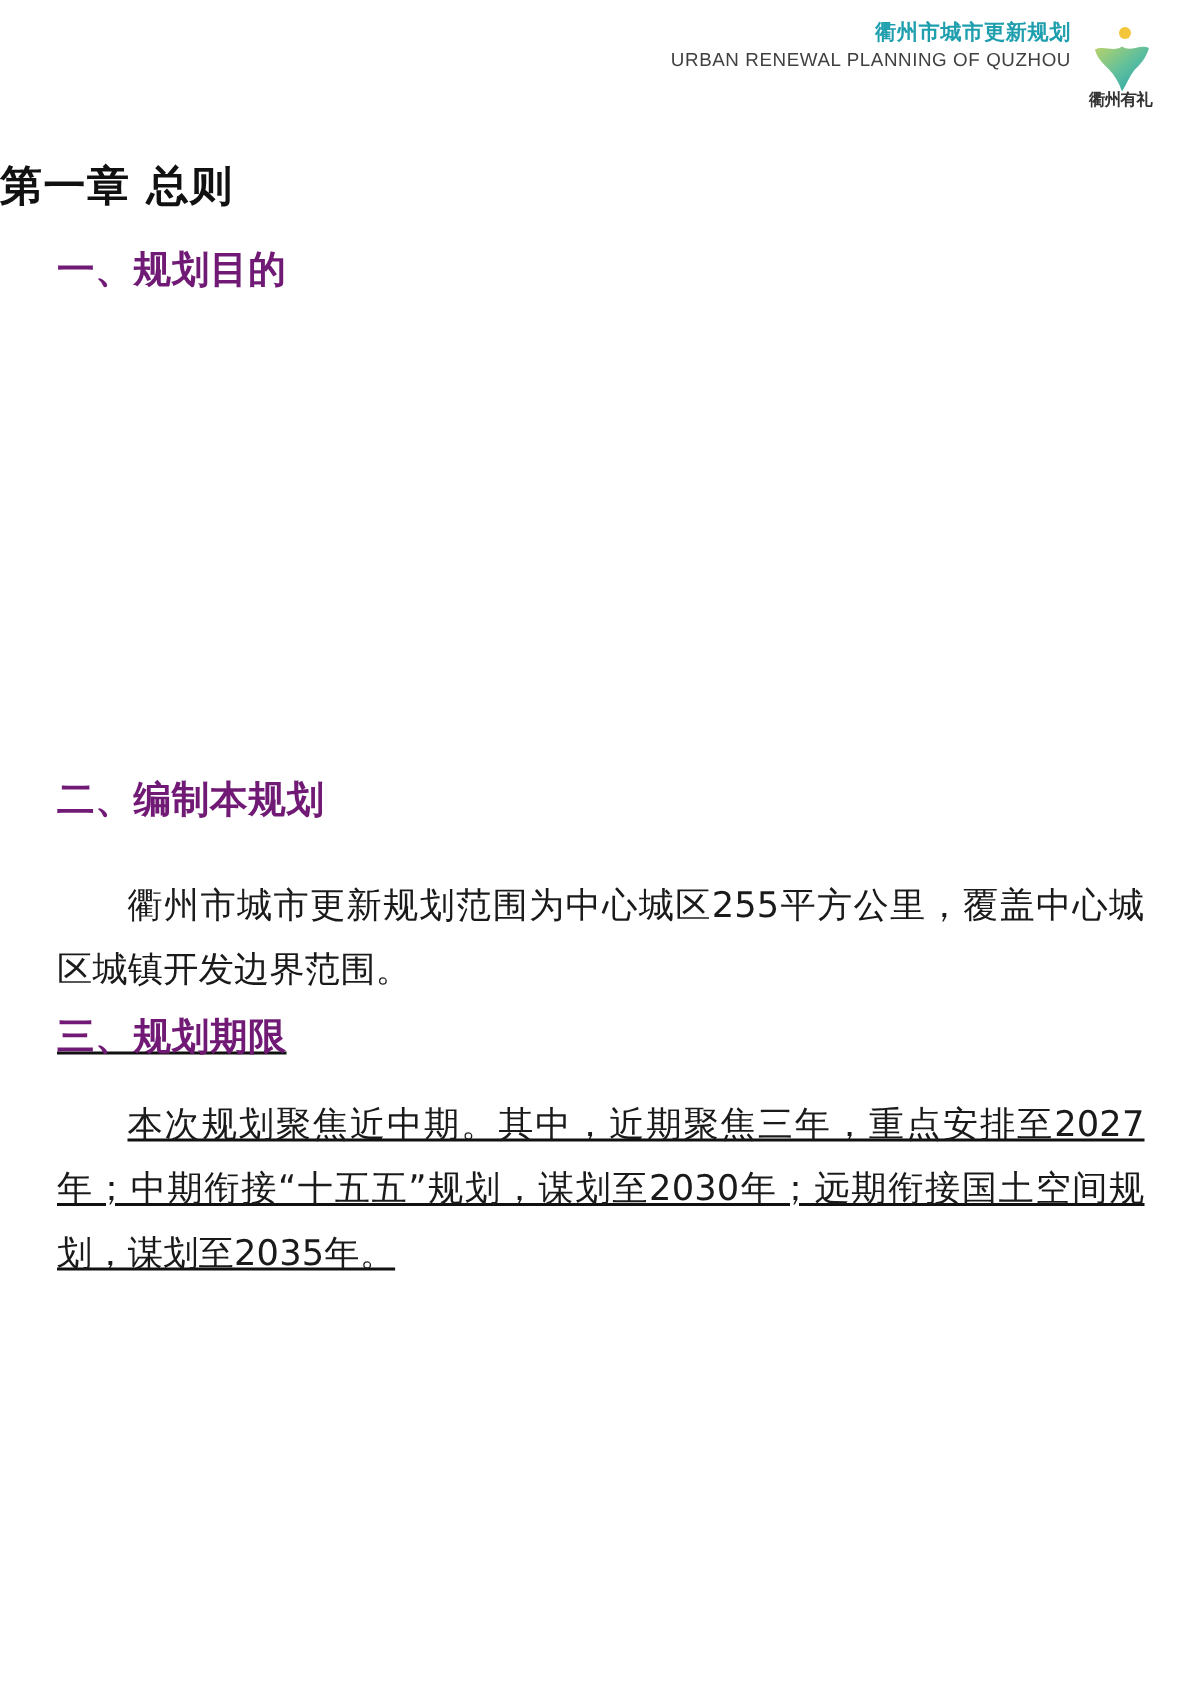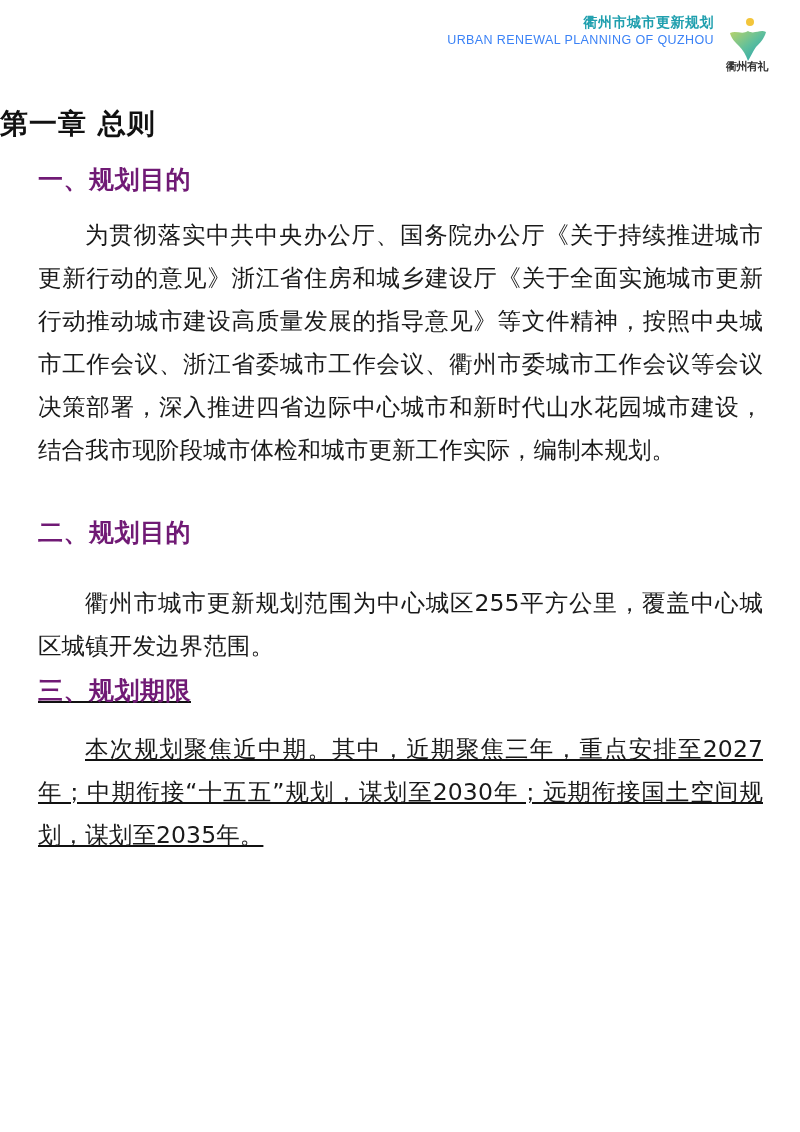--- a/index.html
+++ b/index.html
@@ -23,21 +23,21 @@
     }
     .header-cn {
       font-size: 14px;
       font-weight: bold;
       color: #1f9fae;
       line-height: 20px;
       letter-spacing: 0.5px;
     }
     .header-en {
       font-size: 12.5px;
-      color: #3b82f6;
+      color: #404040;
       line-height: 16px;
       letter-spacing: 0.4px;
       font-family: "Liberation Sans", "DejaVu Sans", sans-serif;
     }
     .logo {
       position: absolute;
       top: 17px;
       left: 726px;
       width: 44px;
       height: 60px;
@@ -113,24 +113,23 @@
     <circle cx="24" cy="5" r="4" fill="#f3c53a"></circle>
     <path d="M4 16 C10 13, 16 18, 22 14 C28 18, 34 12, 40 15 C38 22, 34 26, 30 30 C27 34, 25 39, 22 44 C20 38, 17 33, 13 29 C9 25, 5 21, 4 16 Z" fill="url(#lg)"></path>
   </svg>
   <div class="logo-caption">衢州有礼</div>
 </div>
 
 <h1 class="chapter-title">第一章 总则</h1>
 
 <section class="section" id="sec1">
   <h2 class="section-heading">一、规划目的</h2>
-  <p class="section-body">为贯彻落实中共中央办公厅、国务院办公厅《关于持续推进城市更新行动的意见》浙江省住房和城乡建设厅《关于全面实施城市更新行动推动城市建设高质量发展的指导意见》等文件精神，按照中央城市工作会议、浙江省委城市工作会议、衢州市委城市工作会议等会议决策部署，深入推进四省边际中心城市和新时代山水花园城市建设，结合我市现阶段城市体检和城市更新工作实际，编制本规划。</p>
 </section>
 
 <section class="section" id="sec2">
-  <h2 class="section-heading">二、规划目的</h2>
+  <h2 class="section-heading">二、编制本规划</h2>
   <p class="section-body">衢州市城市更新规划范围为中心城区255平方公里，覆盖中心城区城镇开发边界范围。</p>
 </section>
 
 <section class="section" id="sec3">
   <h2 class="section-heading">三、规划期限</h2>
   <p class="section-body">本次规划聚焦近中期。其中，近期聚焦三年，重点安排至2027年；中期衔接“十五五”规划，谋划至2030年；远期衔接国土空间规划，谋划至2035年。</p>
 </section>
 
 </body></html>

